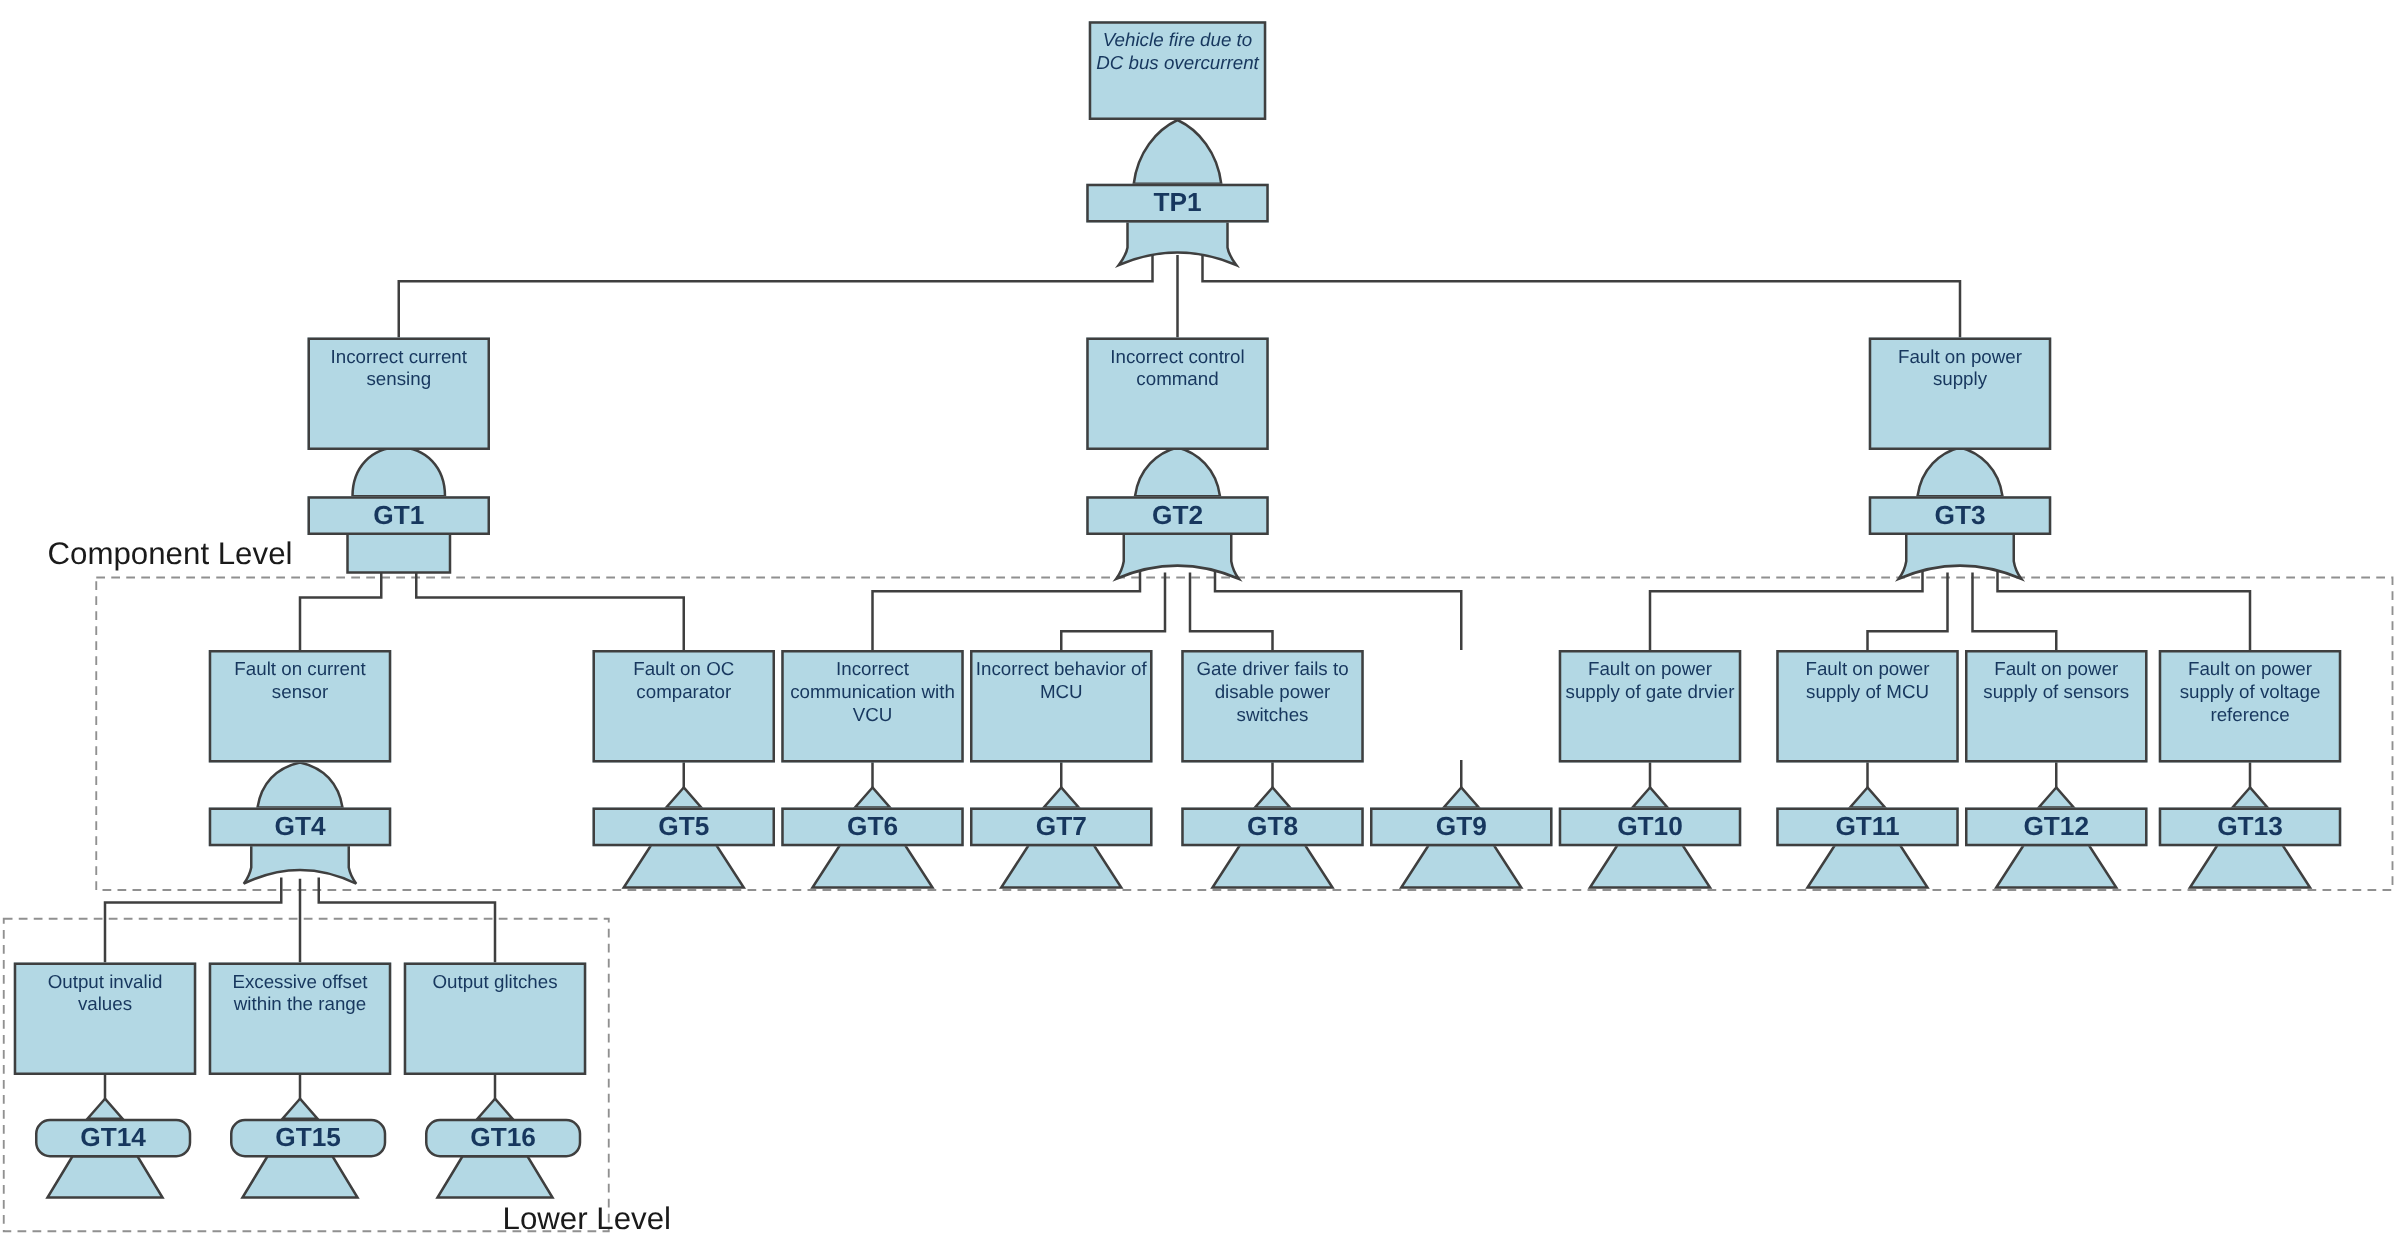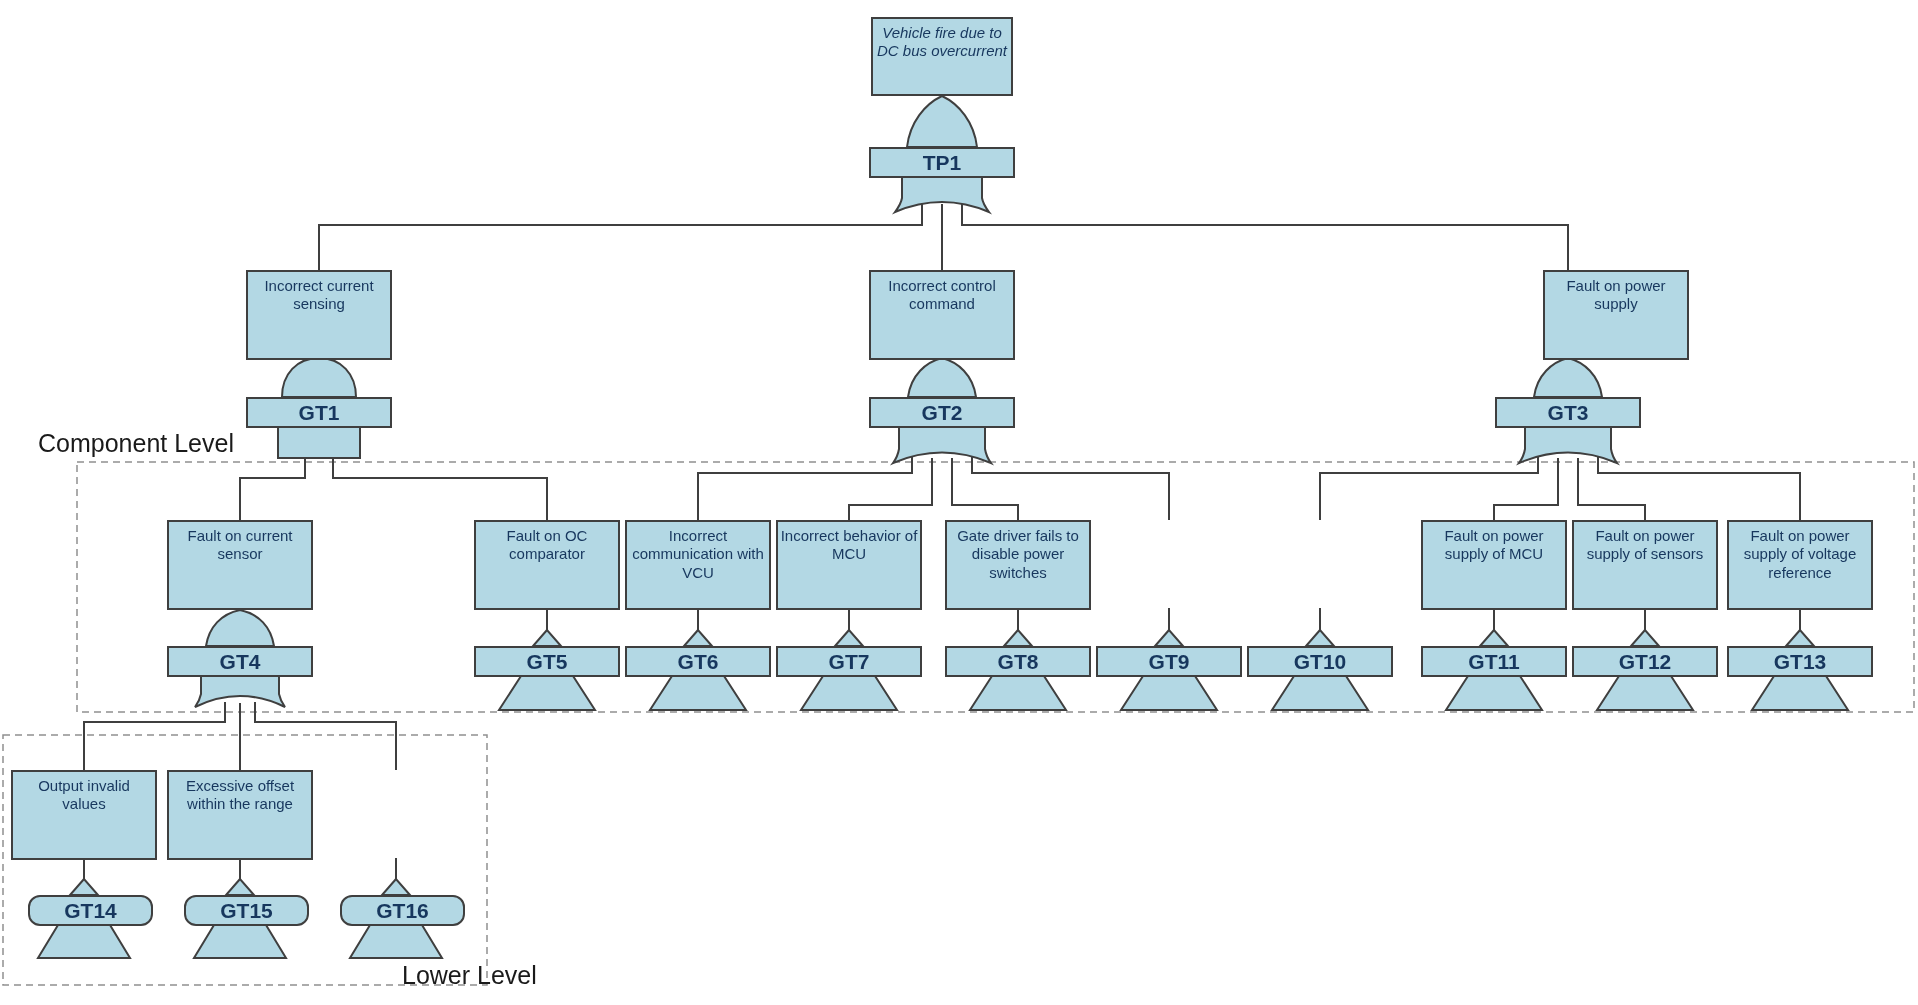--- a/index.html
+++ b/index.html
@@ -75,46 +75,48 @@
   </svg>
 
   <div class="region-label" style="left:38px;top:429px;">Component Level</div>
   <div class="region-label" style="left:402px;top:961px;">Lower Level</div>
 
   <div class="node top" style="left:871px;top:17px;">Vehicle fire due to DC bus overcurrent</div>
   <div class="gatebar" style="left:869px;top:147px;">TP1</div>
 
   <div class="node" style="left:246px;top:270px;">Incorrect current sensing</div>
   <div class="node" style="left:869px;top:270px;">Incorrect control command</div>
-  <div class="node" style="left:1495px;top:270px;margin-left:48px;">Fault on power supply</div>
+  <div class="node" style="left:1495px;top:270px;">Fault on power supply</div>
 
   <div class="gatebar" style="left:246px;top:397px;">GT1</div>
   <div class="gatebar" style="left:869px;top:397px;">GT2</div>
   <div class="gatebar" style="left:1495px;top:397px;">GT3</div>
 
   <div class="node" style="left:167px;top:520px;">Fault on current sensor</div>
   <div class="node" style="left:474px;top:520px;">Fault on OC comparator</div>
   <div class="node" style="left:625px;top:520px;">Incorrect communication with VCU</div>
   <div class="node" style="left:776px;top:520px;">Incorrect behavior of MCU</div>
   <div class="node" style="left:945px;top:520px;">Gate driver fails to disable power switches</div>
+  <div class="node" style="left:1247px;top:520px;">Fault on power supply of gate drvier</div>
   <div class="node" style="left:1421px;top:520px;">Fault on power supply of MCU</div>
   <div class="node" style="left:1572px;top:520px;">Fault on power supply of sensors</div>
   <div class="node" style="left:1727px;top:520px;">Fault on power supply of voltage reference</div>
 
   <div class="gatebar" style="left:167px;top:646px;">GT4</div>
   <div class="gatebar" style="left:474px;top:646px;">GT5</div>
   <div class="gatebar" style="left:625px;top:646px;">GT6</div>
   <div class="gatebar" style="left:776px;top:646px;">GT7</div>
   <div class="gatebar" style="left:945px;top:646px;">GT8</div>
   <div class="gatebar" style="left:1096px;top:646px;">GT9</div>
   <div class="gatebar" style="left:1247px;top:646px;">GT10</div>
   <div class="gatebar" style="left:1421px;top:646px;">GT11</div>
   <div class="gatebar" style="left:1572px;top:646px;">GT12</div>
   <div class="gatebar" style="left:1727px;top:646px;">GT13</div>
 
   <div class="node" style="left:11px;top:770px;">Output invalid values</div>
   <div class="node" style="left:167px;top:770px;">Excessive offset within the range</div>
+  <div class="node" style="left:323px;top:770px;">Output glitches</div>
 
   <div class="gatebar narrow" style="left:28px;top:895px;">GT14</div>
   <div class="gatebar narrow" style="left:184px;top:895px;">GT15</div>
   <div class="gatebar narrow" style="left:340px;top:895px;">GT16</div>
 
 </div>
 
 </body></html>

